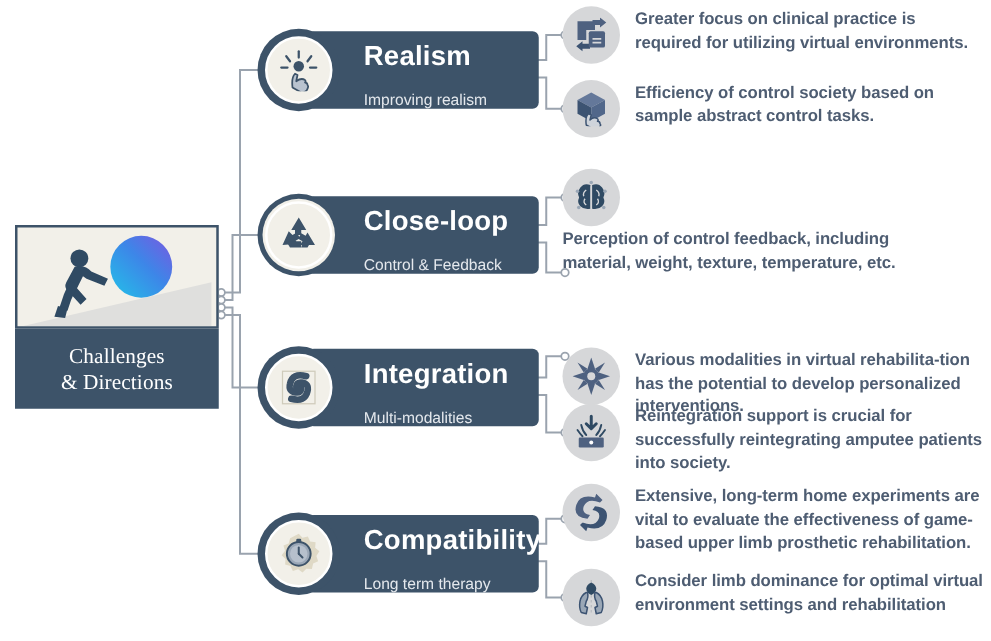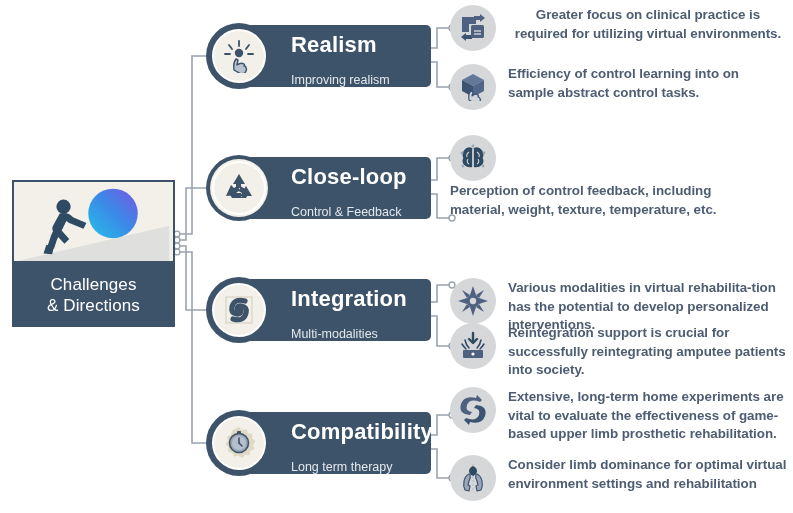--- a/index.html
+++ b/index.html
@@ -12,20 +12,21 @@
   #stage { position: relative; width: 793px; height: 513px; }
 
   
   #wires { position: absolute; inset: 0; width: 793px; height: 513px; z-index: 1; }
 
   
   .root-node {
     position: absolute; left: 12px; top: 180px;
     width: 163px; height: 147px;
     z-index: 3;
+    font-family: Liberation Serif, serif;
   }
   .root-img {
     position: relative;
     height: 83px; width: 100%;
     background: #f2f0e9;
     border: 2px solid #3d5369;
     overflow: hidden;
   }
   .ramp {
     position: absolute; left: 0; bottom: 0; width: 100%; height: 100%;
@@ -195,21 +196,21 @@
               <line x1="3" y1="15" x2="8" y2="15"></line>
             <line x1="31" y1="15" x2="26" y2="15"></line>
           </g>
           <circle cx="17" cy="14" r="4.2" fill="#3d5369"></circle>
           <path d="M12 31 q-1 -8 2 -11 l2 1 -1 5 q4 -3 7 -1 1 1 0 2 2 0 2 2 1 1 0 3 -1 3 -5 3 z" fill="#b9c3cf" stroke="#3d5369" stroke-width="1.4" stroke-linejoin="round"></path>
         </svg>
       </div>
     </div>
   </div>
 
-  <div class="leaf" style="left:450px; top:5px;text-align:center;">
+  <div class="leaf" style="left:450px; top:5px;">
     <div class="leaf-icon">
       <svg width="28" height="28" viewBox="0 0 28 28">
         <path d="M3 3 h14 v7 h-7 v8 h-7z" fill="#4e6180"></path>
         <path d="M15 2 l6 0 0 -2 5 4 -5 4 0 -2 -6 0z" fill="#4e6180"></path>
         <path d="M13 25 l-6 0 0 2 -5 -4 5 -4 0 2 6 0z" fill="#3c5372"></path>
         <rect x="12" y="11" width="13" height="13" rx="1.5" fill="#4e6180"></rect>
         <g stroke="#d6d7d9" stroke-width="1.4">
             <line x1="15" y1="17" x2="22" y2="17"></line>
             <line x1="15" y1="20" x2="22" y2="20"></line>
           </g>
@@ -220,21 +221,21 @@
 
   <div class="leaf" style="left:450px; top:64px;">
     <div class="leaf-icon">
       <svg width="28" height="28" viewBox="0 0 28 28">
         <path d="M14 1 l11 6 -11 6 -11 -6z" fill="#64789a"></path>
         <path d="M3 7 v11 l11 6 v-11z" fill="#3c5372"></path>
         <path d="M25 7 v11 l-11 6 v-11z" fill="#51678a"></path>
         <path d="M10 27 q-1 -7 2 -9 l2 1 -1 4 q3 -3 6 -1 1 1 0 2 2 0 2 2 1 1 0 2 -1 3 -4 3z" fill="#cfd4db" stroke="#3c5372" stroke-width="1.2" stroke-linejoin="round"></path>
       </svg>
     </div>
-    <div class="leaf-text">Efficiency of control learning into on sample abstract control tasks.</div>
+    <div class="leaf-text">Efficiency of control society based on sample abstract control tasks.</div>
   </div>
 
   <div class="branch" style="left:206px; top:157px;">
     <div class="bar">
       <div class="bar-title">Close-loop</div>
       <div class="bar-sub">Control &amp; Feedback</div>
     </div>
     <div class="branch-icon">
       <div class="ring" style="border:2px solid #ffffff; box-shadow:0 0 0 2px #f2f0e9;">
         <svg width="32" height="32" viewBox="0 0 32 32" fill="#3d5369">

